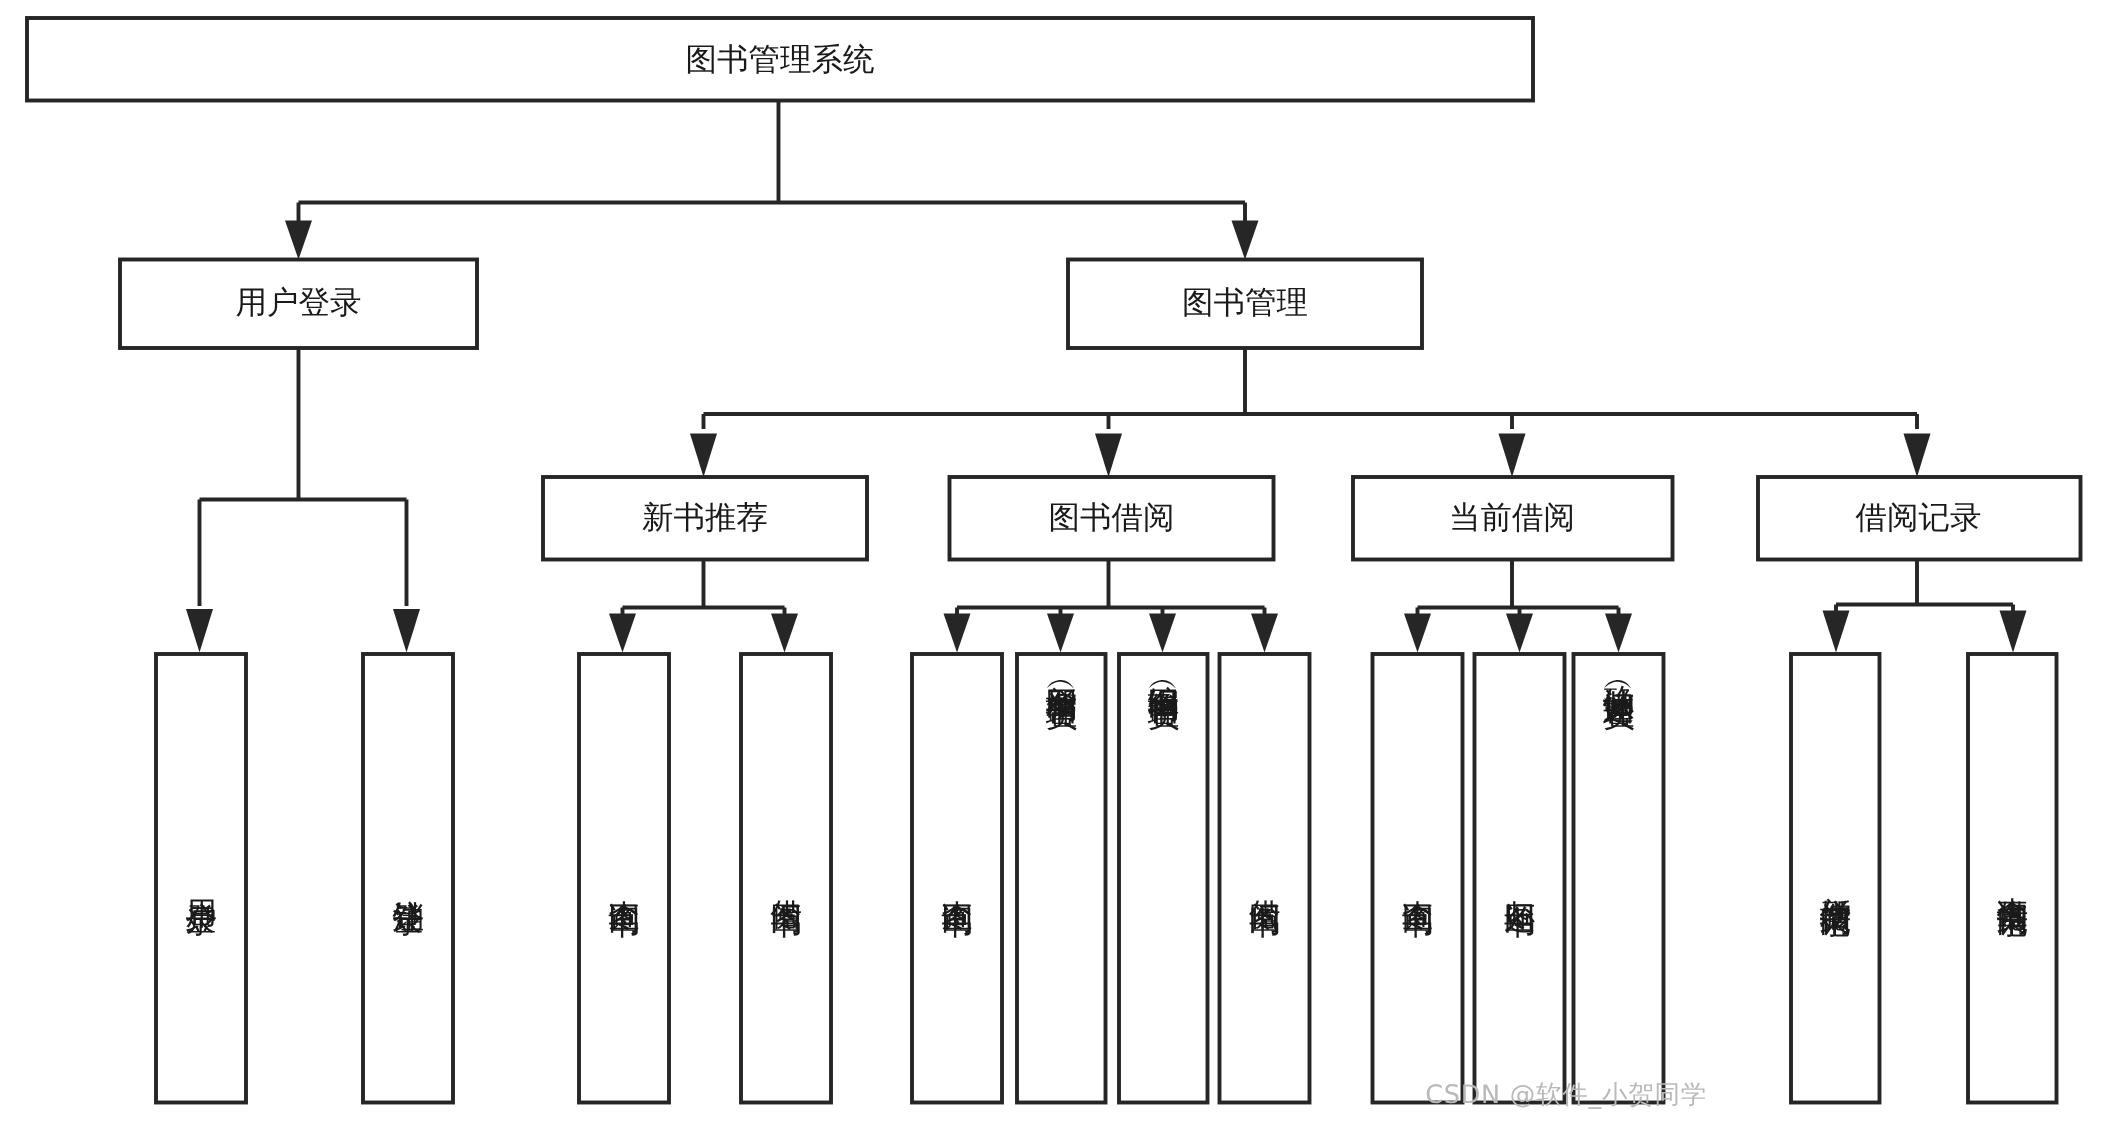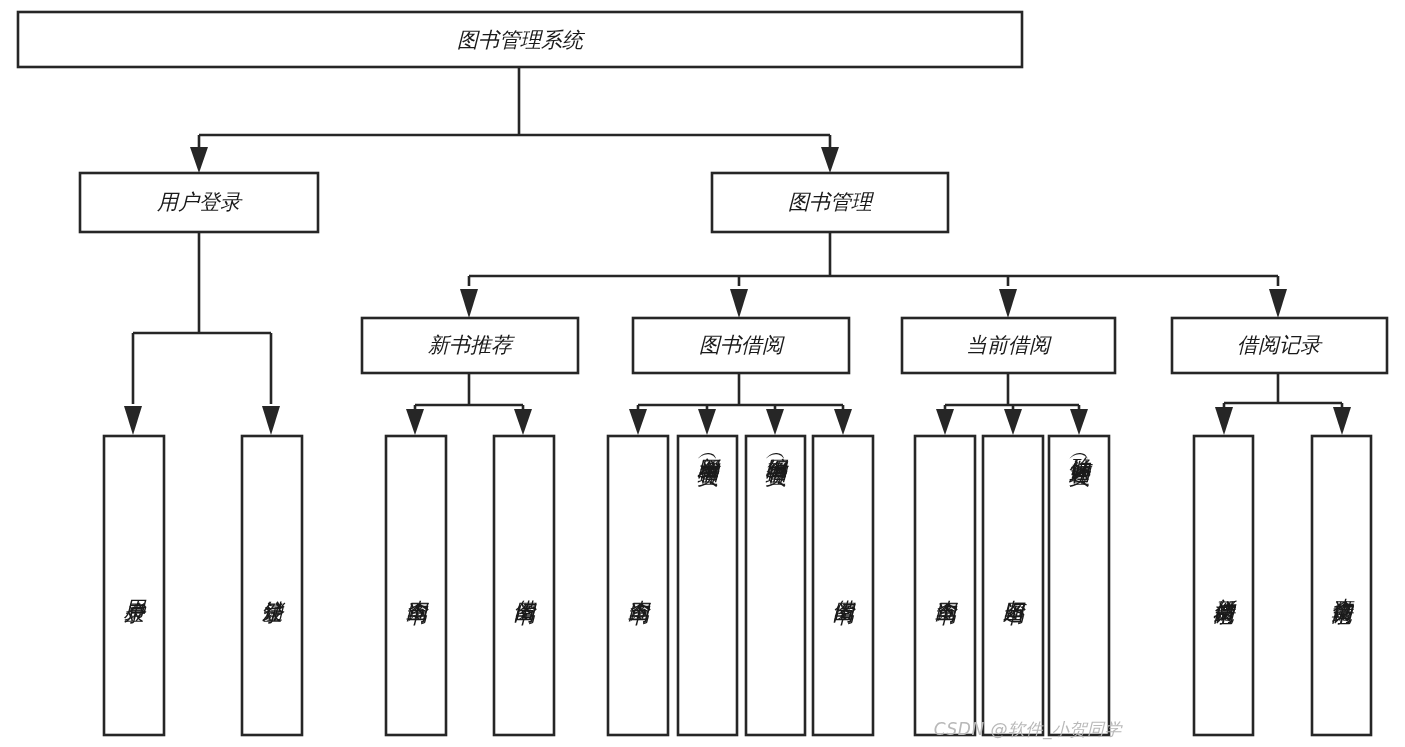--- a/index.html
+++ b/index.html
@@ -12,21 +12,20 @@
     height: 747px;
     font-family: "DejaVu Sans", "Liberation Sans", sans-serif;
     overflow: hidden;
     position: relative;
   }
   #diagram-root {
     position: relative;
     width: 1146px;
     height: 747px;
     background: #ffffff;
-    font-style: italic;
   }
   svg#flowchart {
     position: absolute;
     left: 0;
     top: 0;
     width: 1405px;
     height: 747px;
     display: block;
   }
   .box-rect {
@@ -64,21 +63,21 @@
     font-family: "DejaVu Sans", "Liberation Sans", sans-serif;
     font-size: 21px;
     line-height: 1.06;
     color: #1a1a1a;
     letter-spacing: 1.5px;
     white-space: nowrap;
     text-align: center;
   }
   .watermark {
     position: absolute;
-    right: 24px;
+    right: 8px;
     bottom: 6px;
     font-family: "DejaVu Sans", "Liberation Sans", sans-serif;
     font-size: 17px;
     color: #b9b9b9;
     white-space: nowrap;
     letter-spacing: 0.5px;
   }
 </style>
 </head>
 <body>

